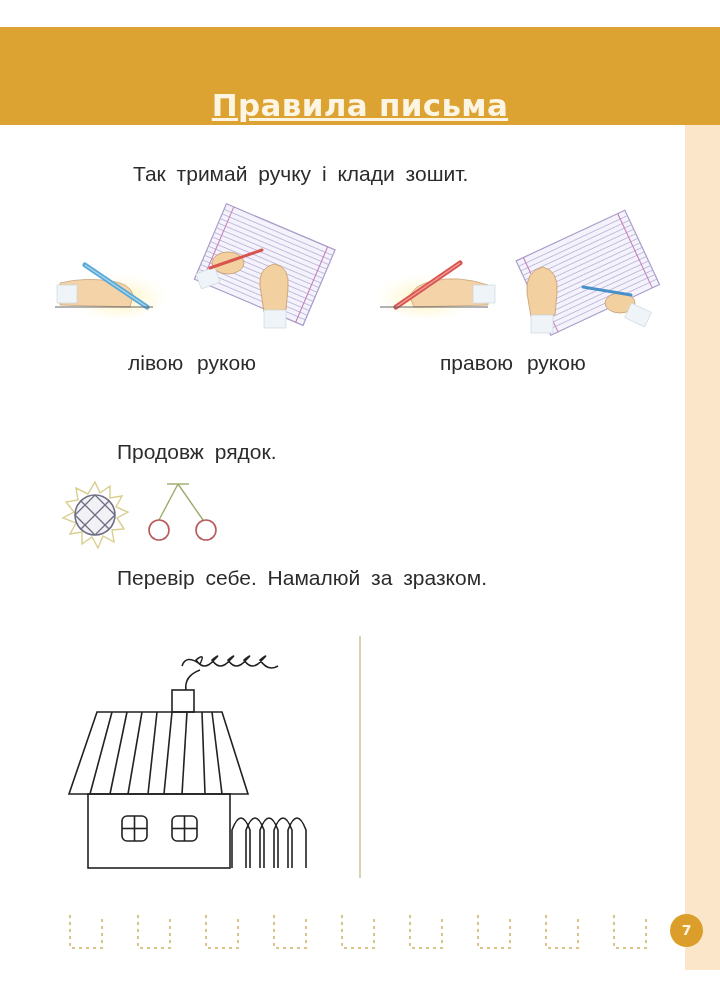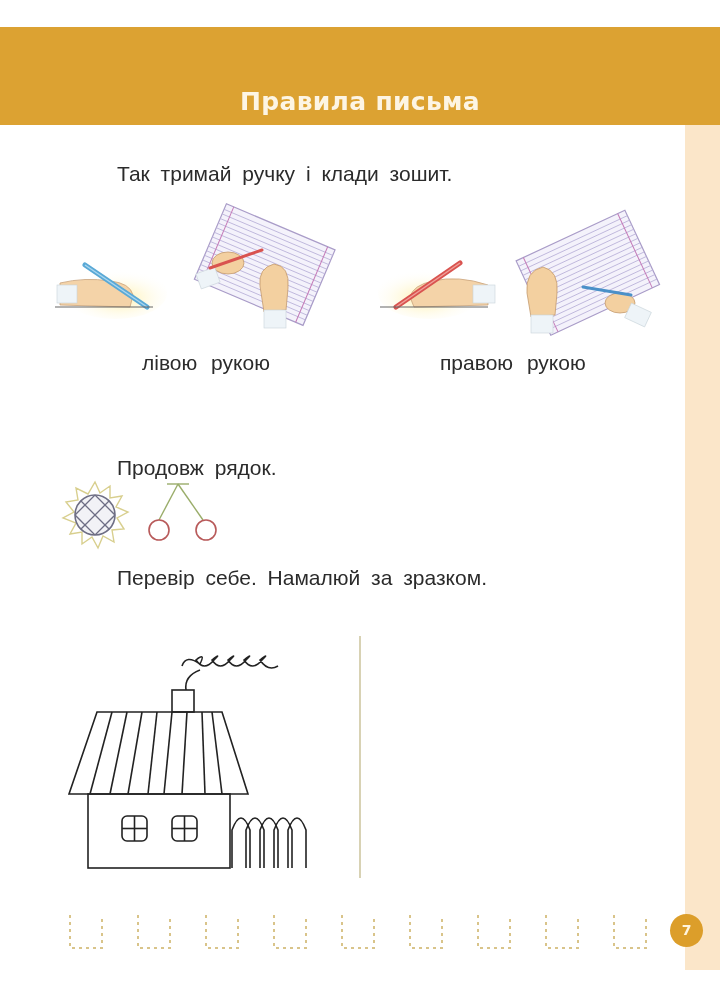--- a/index.html
+++ b/index.html
@@ -9,22 +9,23 @@
       font-family: "Liberation Sans", sans-serif;
       color: #2a2a2a;
     }
     .header-band {
       position: absolute; left: 0; top: 27px; width: 720px; height: 98px;
       background: #dca232;
     }
     .header-title {
       position: absolute; left: 0; width: 720px; top: 87px;
       text-align: center; color: #fdf5e4;
-      font-family: "DejaVu Sans", sans-serif; font-weight: bold; font-size: 25px;
+      font-family: "DejaVu Sans", sans-serif; font-weight: bold; font-size: 31px;
       letter-spacing: 0.3px;
+      text-decoration: underline;
     }
     .side-strip {
       position: absolute; left: 685px; top: 125px; width: 35px; height: 845px;
       background: #fbe6c9;
     }
     .txt {
       position: absolute; font-size: 21px; color: #2b2b2b; word-spacing: 5px;
       white-space: nowrap;
     }
     .caption { font-size: 21px; word-spacing: 8px; }
@@ -40,21 +41,21 @@
       background: #d8d2b4;
     }
   </style>
 </head>
 <body>
 
 <div class="header-band"></div>
 <div class="header-title">Правила письма</div>
 <div class="side-strip"></div>
 
-<div class="txt" style="left:117px; top:162px;">Так тримай ручку і клади зошит.</div>
+<div class="txt" style="left:133px; top:162px;">Так тримай ручку і клади зошит.</div>
 
 <svg style="left:55px; top:255px;" width="110" height="60" viewBox="0 0 110 60">
   <defs>
     <radialGradient id="glow1" cx="0.55" cy="0.6" r="0.55">
       <stop offset="0" stop-color="#fff0a8"></stop>
       <stop offset="1" stop-color="#ffffff" stop-opacity="0"></stop>
     </radialGradient>
   </defs>
   <ellipse cx="60" cy="38" rx="52" ry="26" fill="url(#glow1)"></ellipse>
   <path d="M5 28 Q30 22 55 26 Q75 28 78 40 L75 52 L5 50 Z" fill="#f4d3a8" stroke="#c9a27a" stroke-width="0.8"></path>
@@ -132,24 +133,24 @@
     <line x1="22" y1="16" x2="22" y2="98" stroke="#c47ab8" stroke-width="1"></line>
     <line x1="126" y1="16" x2="126" y2="98" stroke="#c47ab8" stroke-width="1"></line>
   </g>
   <path d="M12 78 Q10 56 28 52 Q44 56 42 78 L40 100 L16 102 Z" fill="#f3d0a0" stroke="#c49a6e" stroke-width="0.8"></path>
   <rect x="16" y="100" width="22" height="18" fill="#eef4f8" stroke="#c8d3da" stroke-width="0.6"></rect>
   <ellipse cx="105" cy="88" rx="15" ry="10" fill="#f3d0a0" stroke="#c49a6e" stroke-width="0.8"></ellipse>
   <line x1="68" y1="72" x2="116" y2="80" stroke="#4a90c8" stroke-width="3" stroke-linecap="round"></line>
   <rect x="112" y="92" width="22" height="16" fill="#eef4f8" stroke="#c8d3da" stroke-width="0.6" transform="rotate(25 123 100)"></rect>
 </svg>
 
-<div class="txt caption" style="left:142px; top:351px;">лівою рукою</div>
+<div class="txt caption" style="left:128px; top:351px;">лівою рукою</div>
 <div class="txt caption" style="left:440px; top:351px;text-align:right;">правою рукою</div>
 
-<div class="txt" style="left:117px; top:456px;text-align:center;">Продовж рядок.</div>
+<div class="txt" style="left:117px; top:440px;text-align:center;">Продовж рядок.</div>
 
 <svg style="left:60px; top:480px;" width="70" height="70" viewBox="0 0 70 70">
   <polygon fill="none" stroke="#d8cf8e" stroke-width="1.4" points="35,2 40,13 50,6 50,18 62,16 56,27 68,32 57,38 64,49 52,50 54,62 43,56 38,68 32,57 22,64 22,52 10,54 16,43 3,38 14,32 6,22 18,20 16,8 28,14"></polygon>
   <defs>
       <clipPath id="cc">
         <circle cx="35" cy="35" r="20"></circle>
       </clipPath>
     </defs>
   <circle cx="35" cy="35" r="20" fill="#f2f2f6" stroke="#6e6e84" stroke-width="1.6"></circle>
   <g clip-path="url(#cc)" stroke="#6e6e84" stroke-width="1.3">

